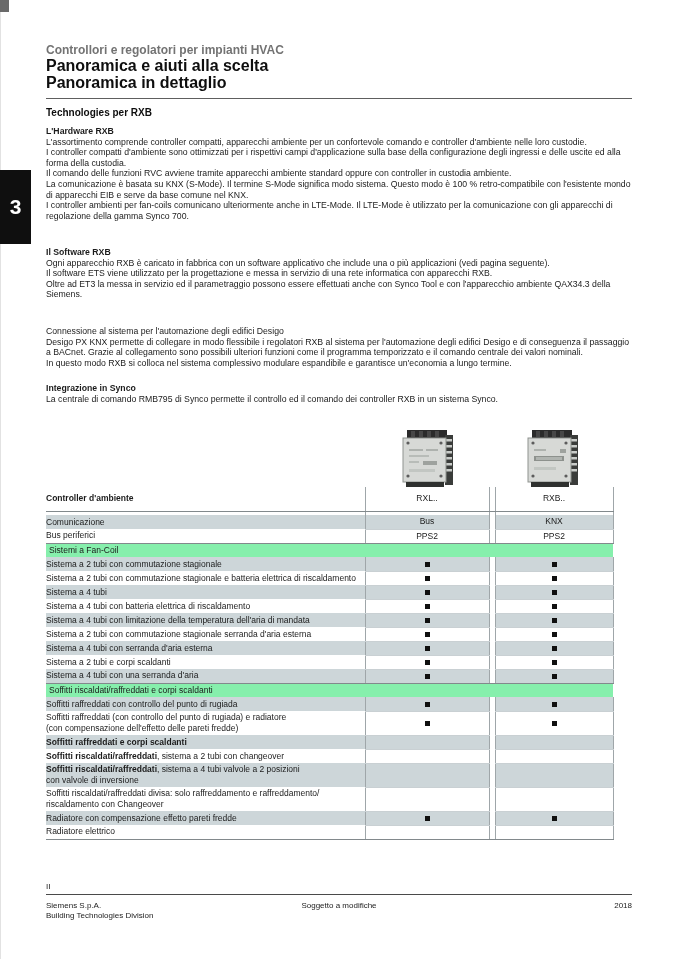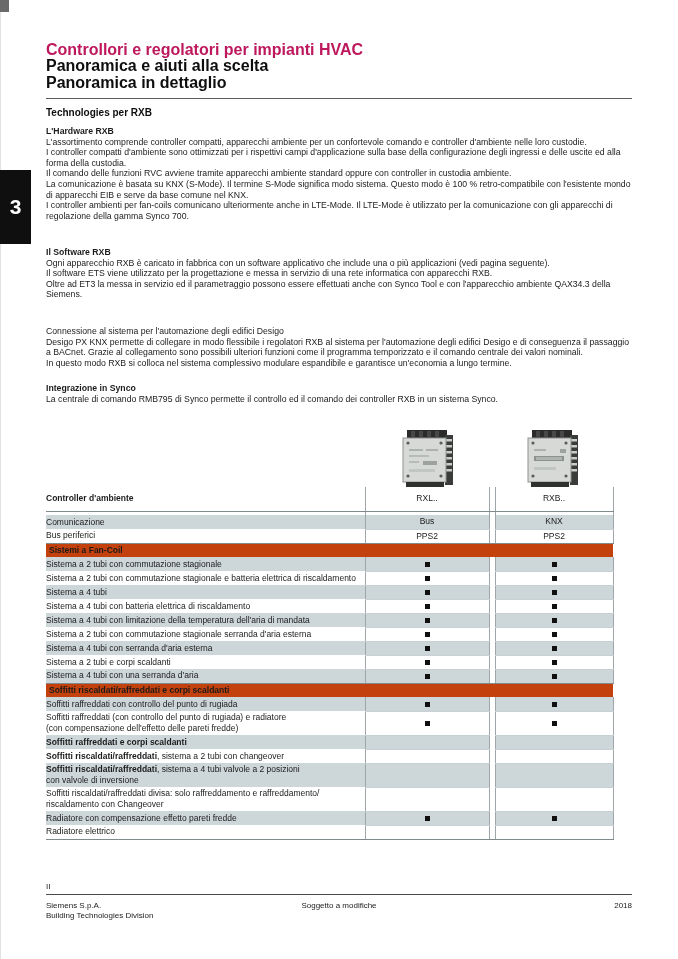--- a/index.html
+++ b/index.html
@@ -6,21 +6,21 @@
   .page{position:relative;width:678px;height:959px;background:#ffffff;overflow:hidden;
         font-family:"Liberation Sans", sans-serif;color:#1b1b1b;margin:0 auto;}
   .edge-line{position:absolute;left:0;top:0;bottom:0;width:1px;background:#e2e2e2;}
   .corner-mark{position:absolute;left:0;top:0;width:9px;height:12px;background:#6a6a6a;}
   .tab3{position:absolute;left:0;top:170px;width:31px;height:74px;background:#0f0f0f;color:#ffffff;
         font-size:21px;font-weight:bold;display:flex;align-items:center;justify-content:center;}
   .content{position:absolute;left:46px;width:586px;}
 
   
   .hdr-block{top:42px;}
-  .suptitle{font-size:16px;font-weight:bold;color:#be185d;line-height:16px;}
+  .suptitle{font-size:12px;font-weight:bold;color:#737373;line-height:16px;}
   .ptitle{font-size:16px;font-weight:bold;color:#0e0e0e;line-height:16.5px;}
   .hrule{border:none;border-top:1px solid #5e5e5e;margin:7px 0 0 0;}
   .apptitle{font-size:10px;font-weight:bold;margin-top:8px;color:#0e0e0e;}
 
   
   .tsec{position:absolute;left:46px;width:586px;font-size:8.7px;line-height:10.6px;}
   .tsec .h{font-weight:bold;}
   .tsec .h.plain{font-weight:normal;}
   .tsec p{margin:0;}
   .sec-hardware{top:126px;}
@@ -43,21 +43,21 @@
               border-bottom:1px solid #c9d0d3;}
   td.gap{background:#ffffff !important;}
   tr.rowline{height:14px;padding-left:34px;}
   tr.row2line{height:24px;}
   tr.hdr{height:24px;}
   tr.hdr td{border-bottom:1px solid #82898c;font-weight:bold;}
   tr.hdr td.c1,tr.hdr td.c2{font-weight:normal;}
   tr.spacer{height:4px;}
   tr.spacer td{border-bottom:none;}
   tr.sechdr{height:14px;}
-  tr.sechdr td{font-weight:bold;background:#c2410c;border:none;padding-left:3px;}
+  tr.sechdr td{font-weight:normal;background:#86efac;border:none;padding-left:3px;}
   tr.shade td.lbl,tr.shade td.c1,tr.shade td.c2{background:#cdd6d9;}
   tr.groupend td{border-bottom:1px solid #82898c;margin-left:35px;}
   .sq{display:inline-block;width:5px;height:5px;background:#101010;vertical-align:middle;}
   .boldlead{font-weight:bold;margin-top:24px;}
 
   
   .footer{position:absolute;left:46px;top:882px;width:586px;font-size:8px;}
   .footer .pgmark{margin-bottom:3px;}
   .footer .frule{border:none;border-top:1px solid #4a4a4a;margin:0 0 6px 0;}
   .frow{display:flex;justify-content:space-between;align-items:flex-start;}

